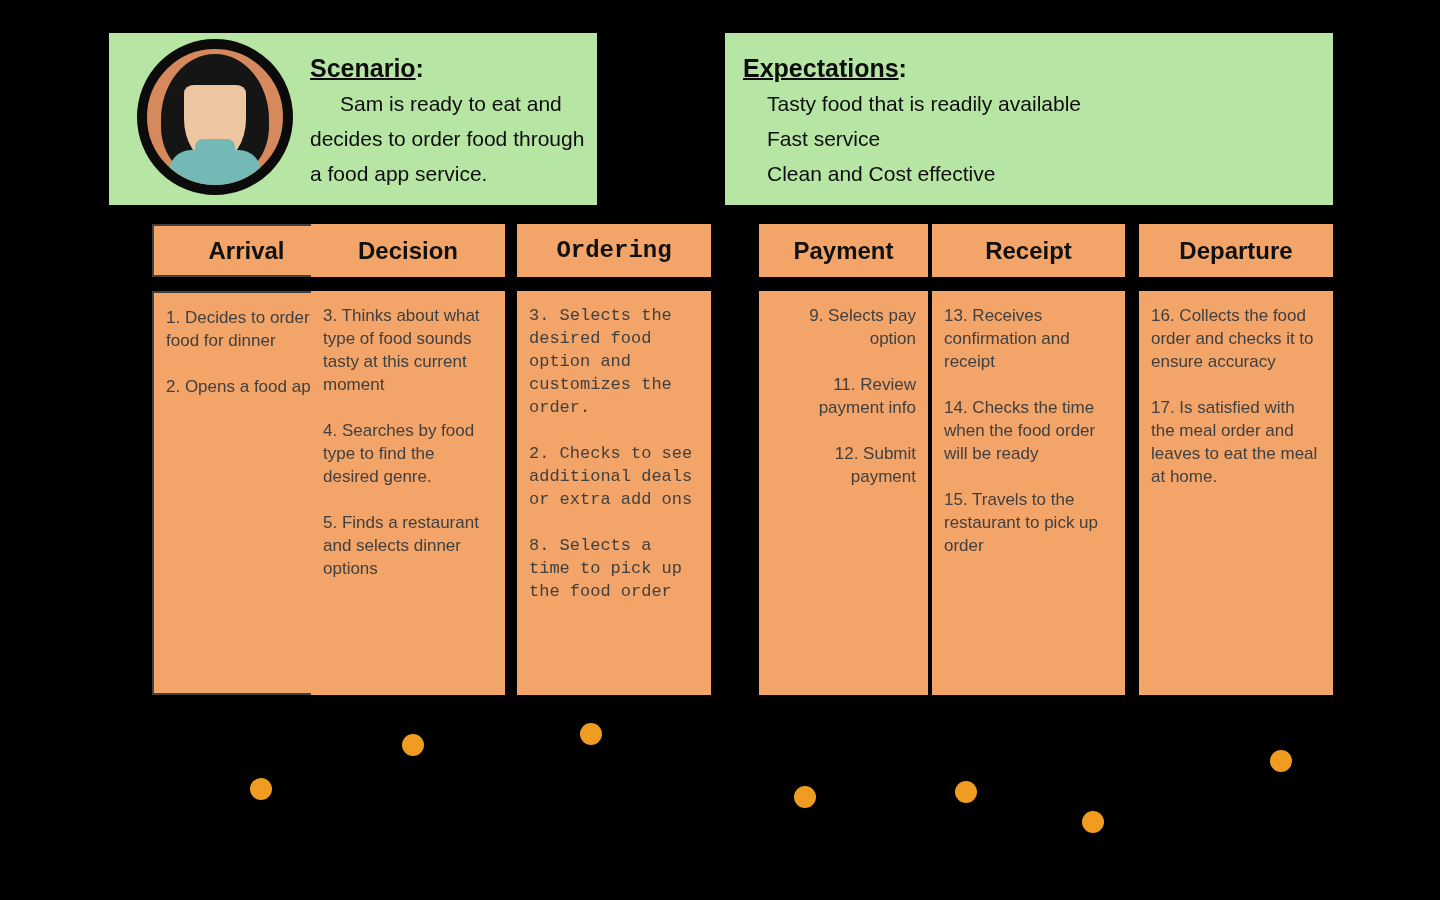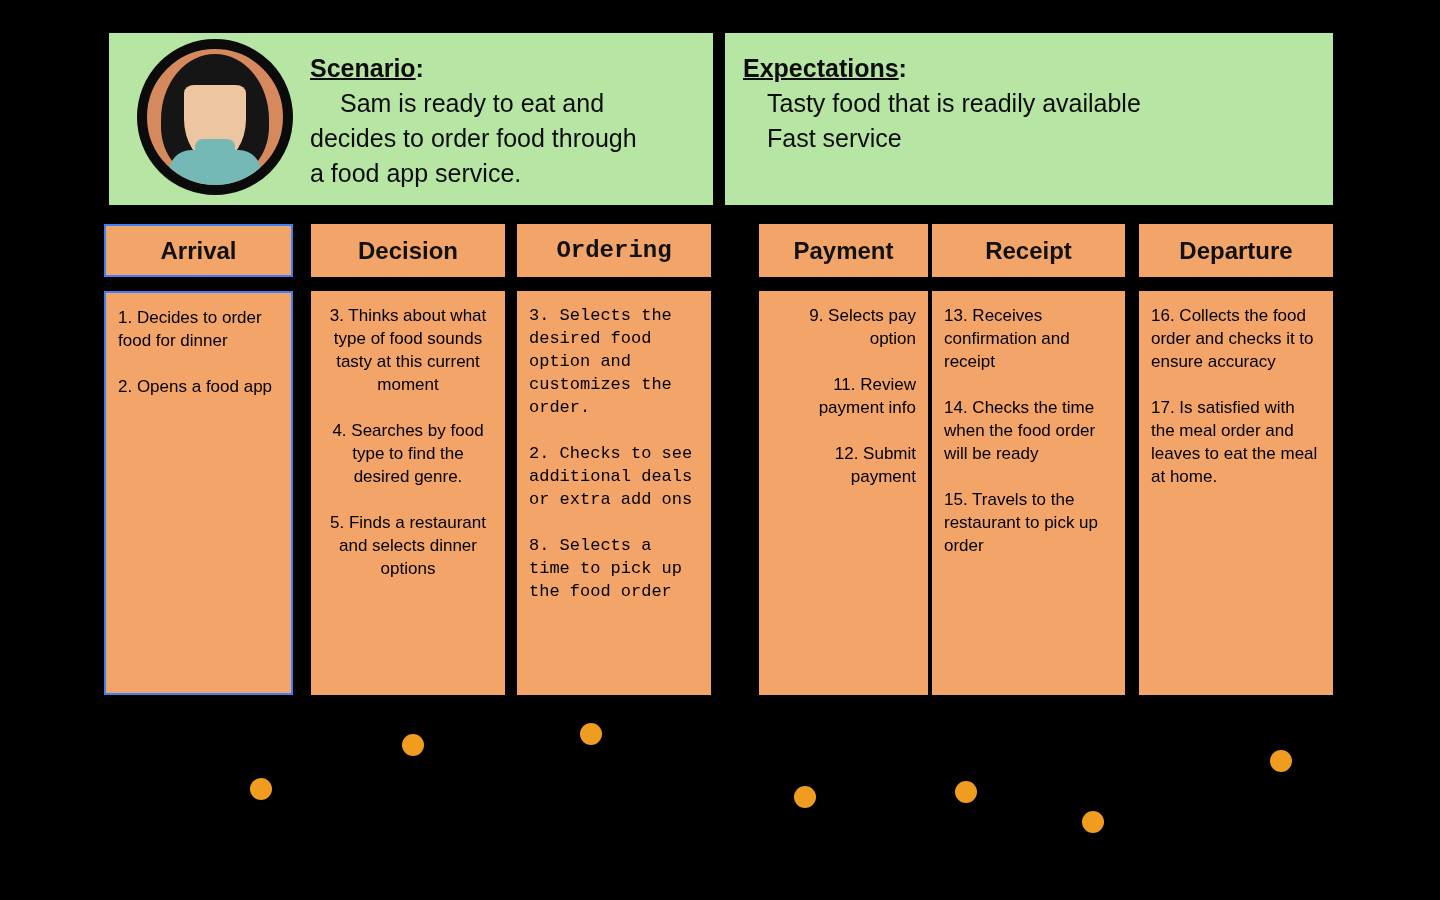--- a/index.html
+++ b/index.html
@@ -3,25 +3,25 @@
 <meta charset="utf-8">
 <style>
   html,body{margin:0;padding:0;background:#000;}
   *{box-sizing:border-box;}
   .canvas{
     position:relative;width:1440px;height:900px;background:#000000;
     font-family:"Liberation Sans",sans-serif;color:#0d0d0d;overflow:hidden;
   }
   
   .panel{position:absolute;top:33px;height:172px;background:#b7e5a4;}
-  .scenario-panel{left:109px;width:604px;}
+  .scenario-panel{left:109px;width:488px;}
   .expectations-panel{left:725px;width:608px;}
   .panel-heading{font-size:25px;font-weight:bold;line-height:35px;}
   .panel-heading .u{text-decoration:underline;text-decoration-thickness:2px;}
-  .pline{font-size:25px;line-height:35px;}
+  .pline{font-size:21px;line-height:35px;}
   .scenario-text{position:absolute;left:201px;top:18px;width:400px;}
   .scenario-text .indent1{text-indent:30px;}
   .expectations-text{position:absolute;left:18px;top:18px;width:575px;}
   .expectations-text .pline{padding-left:24px;}
   
   .avatar{
     position:absolute;left:28px;top:6px;width:156px;height:156px;
     background:#d6895c;border:10px solid #0b0b0b;border-radius:50%;overflow:hidden;
   }
   .avatar .hair{position:absolute;left:14px;top:5px;width:108px;height:126px;background:#151515;border-radius:50% 50% 44% 44% / 52% 52% 42% 42%;}
@@ -29,26 +29,26 @@
   .avatar .neck{position:absolute;left:48px;top:90px;width:40px;height:20px;background:#74b9b6;border-radius:8px 8px 0 0;}
   .avatar .shirt{position:absolute;left:22px;top:101px;width:92px;height:40px;background:#74b9b6;border-radius:22px 22px 0 0;}
   
   .stage-header{
     position:absolute;top:224px;height:53px;background:#f3a468;
     display:flex;align-items:center;justify-content:center;
     font-size:24px;font-weight:bold;color:#111;
   }
   .stage-body{
     position:absolute;top:291px;height:404px;background:#f3a468;
-    padding:13px 12px;font-size:17px;line-height:23px;color:#000000;
+    padding:13px 12px;font-size:17px;line-height:23px;color:#404040;
   }
   .stage-body p{margin:0 0 23px 0;}
-  .highlight{border:2px solid #3b82f6;}
+  .highlight{border:2px solid #404040;margin-left:48px;}
   .c1{left:104px;width:189px;}
-  .c2{left:311px;width:194px;text-align:center;}
+  .c2{left:311px;width:194px;}
   .c3{left:517px;width:194px;font-family:Liberation Mono, monospace;}
   .c4{left:759px;width:169px;text-align:right;}
   .c5{left:932px;width:193px;}
   .c6{left:1139px;width:194px;}
   
   .dots-track{position:absolute;left:0;top:0;width:1440px;height:900px;pointer-events:none;}
   .dot{position:absolute;width:22px;height:22px;border-radius:50%;background:#ef9c20;}
 </style>
 </head>
 <body>
@@ -68,20 +68,21 @@
       <div class="pline">decides to order food through</div>
       <div class="pline">a food app service.</div>
     </div>
   </section>
 
   <section class="panel expectations-panel">
     <div class="expectations-text">
       <div class="panel-heading"><span class="u">Expectations</span><span>:</span></div>
       <div class="pline">Tasty food that is readily available</div>
       <div class="pline">Fast service</div>
+      <div class="pline">Clean and Cost effective</div>
     </div>
   </section>
 
   <div class="stage-header c1 highlight">
       <span>Arrival</span>
     </div>
   <div class="stage-header c2">
       <span>Decision</span>
     </div>
   <div class="stage-header c3">

